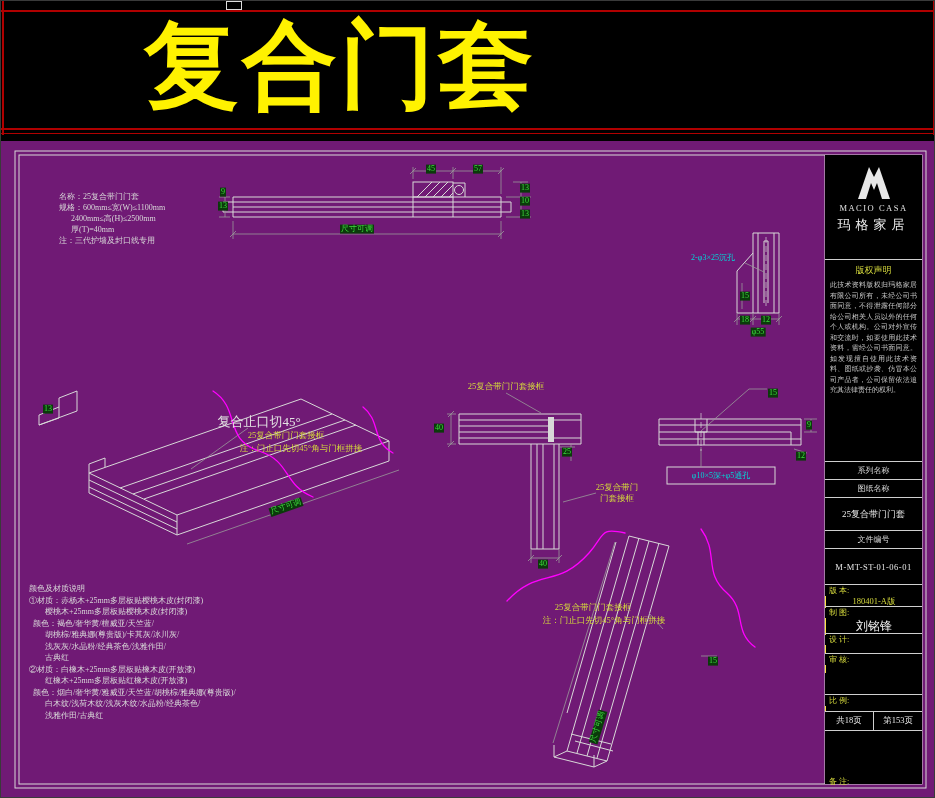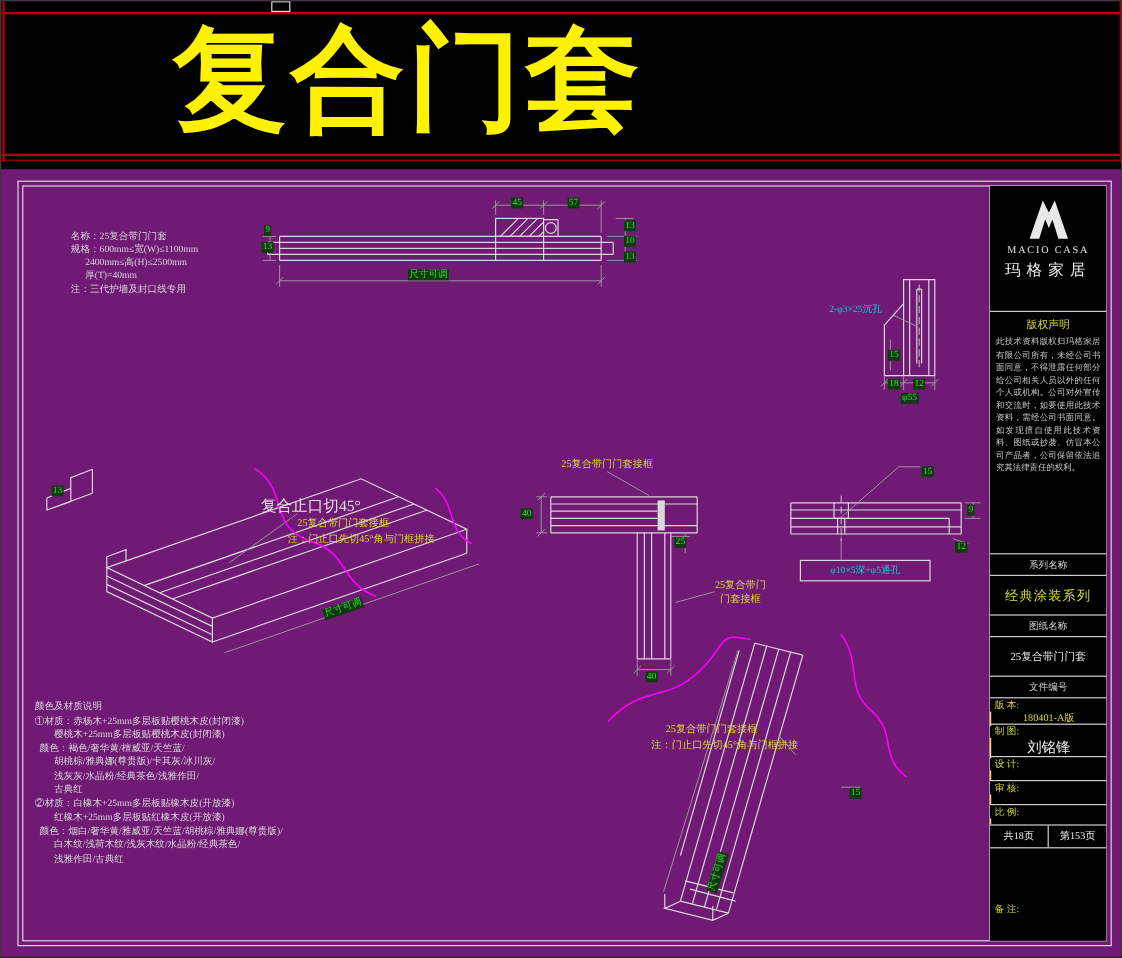--- a/index.html
+++ b/index.html
@@ -56,21 +56,21 @@
   .tb-cell{display:flex;align-items:center;justify-content:center;}
   .tb-cell.label{height:18px;font-size:8px;color:#d8d8d8;}
   .tb-cell.value{height:33px;font-size:9px;color:#e8e8e8;}
   .tb-cell.series{color:var(--label_yellow);font-size:11px;letter-spacing:1px;}
   .tb-cell.fileno{height:36px;font-size:8.5px;letter-spacing:.5px;}
   .tb-kv{display:flex;align-items:stretch;flex-direction:column;}
   .tb-kv .k{width:30px;display:flex;align-items:center;padding-left:4px;color:var(--label_yellow);font-size:8px;}
   .tb-kv .v{flex:1;border-left:1px solid #fde047;display:flex;align-items:center;justify-content:center;
             font-size:8.5px;color:#e8e8e8;}
   .tb-kv.h22{height:22px;} .tb-kv.h27{height:27px;} .tb-kv.h20{height:20px;}
-  .tb-kv.h17{height:17px;} .tb-kv.h50{height:50px;align-items:flex-start;}
+  .tb-kv.h17{height:17px;margin-top:21px;} .tb-kv.h50{height:50px;align-items:flex-start;}
   .tb-kv.h50 .k{align-items:flex-start;padding-top:4px;margin-top:41px;}
   .v.ylw{color:var(--label_yellow);}
   .v.big{font-size:12px;color:#f2f2f2;}
   .tb-pages{height:19px;display:flex;}
   .tb-pages .pg{flex:1;display:flex;align-items:center;justify-content:center;font-size:8.5px;color:#e8e8e8;}
   .tb-pages .pg.right{border-left:1px solid #cfcfcf;}
 </style>
 </head>
 <body>
 
@@ -219,24 +219,24 @@
       <div class="logo-en">MACIO CASA</div>
       <div class="logo-cn">玛格家居</div>
     </div>
 
     <div class="tb-row tb-copyright">
       <div class="cp-title">版权声明</div>
       <div class="cp-body">此技术资料版权归玛格家居有限公司所有，未经公司书面同意，不得泄露任何部分给公司相关人员以外的任何个人或机构。公司对外宣传和交流时，如要使用此技术资料，需经公司书面同意。如发现擅自使用此技术资料、图纸或抄袭、仿冒本公司产品者，公司保留依法追究其法律责任的权利。</div>
     </div>
 
     <div class="tb-row tb-cell label">系列名称</div>
-    <div class="tb-row tb-cell value series">经典涂装系列</div>
     <div class="tb-row tb-cell label">图纸名称</div>
     <div class="tb-row tb-cell value">25复合带门门套</div>
     <div class="tb-row tb-cell label">文件编号</div>
+    <div class="tb-row tb-cell value fileno">M-MT-ST-01-06-01</div>
 
     <div class="tb-row tb-kv h22">
       <span class="k">版 本:</span>
       <span class="v ylw">180401-A版</span>
     </div>
     <div class="tb-row tb-kv h27">
       <span class="k">制 图:</span>
       <span class="v big">刘铭锋</span>
     </div>
     <div class="tb-row tb-kv h20">

